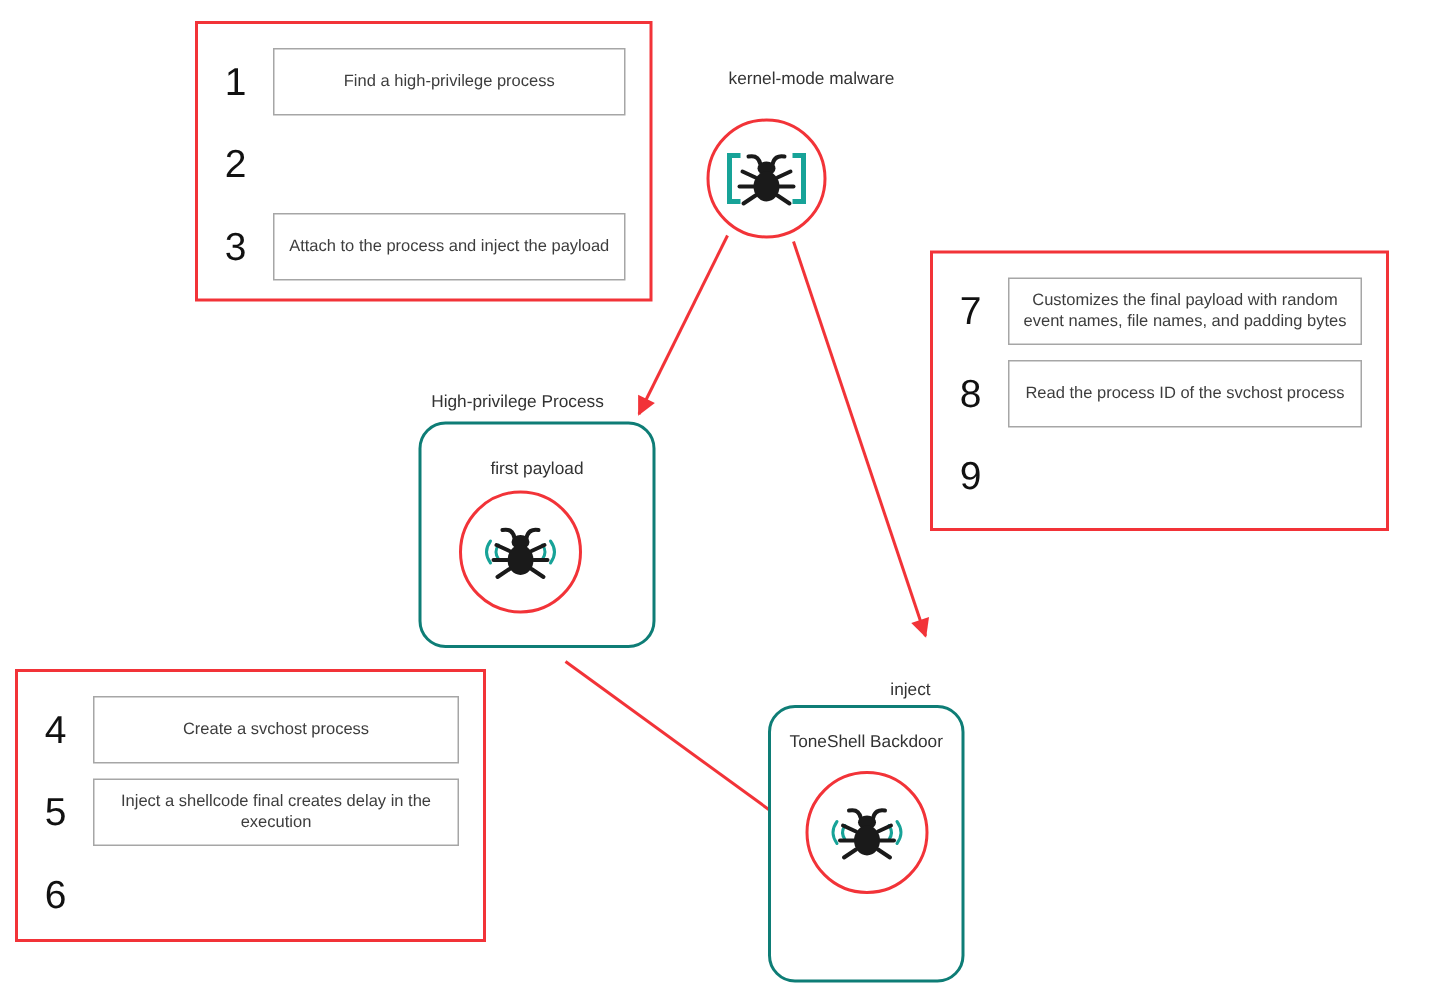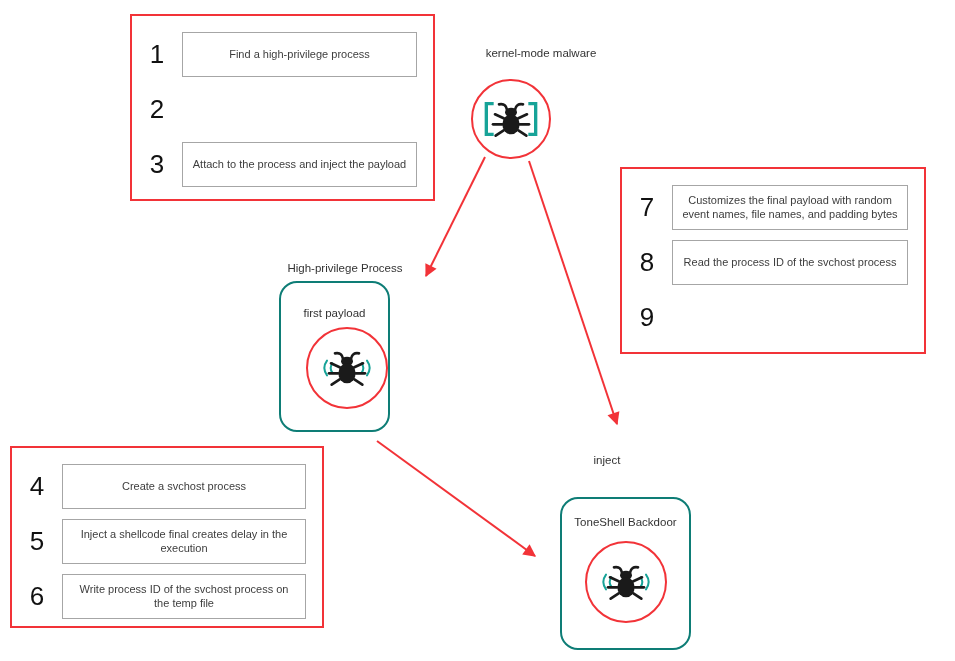--- a/index.html
+++ b/index.html
@@ -35,22 +35,22 @@
   }
   .kernel-circle{
     position:absolute;left:471px;top:79px;width:80px;height:80px;border:2px solid #f23338;
     border-radius:50%;box-sizing:border-box;display:flex;align-items:center;justify-content:center;
     background:#fff;z-index:2;
   }
   .process-box{
     position:absolute;border:2px solid #0e7d76;border-radius:18px;background:#ffffff;
     box-sizing:border-box;z-index:2;
   }
-  .hp-box{left:279px;top:281px;width:111px;height:151px;}
-  .svc-box{left:560px;top:470px;width:131px;height:153px;margin-top:27px;}
+  .hp-box{left:279px;top:281px;width:158px;height:151px;}
+  .svc-box{left:512px;top:470px;width:131px;height:185px;}
   .payload-label{
     position:absolute;left:0;right:0;text-align:center;font-size:11.5px;color:#333;
   }
   .hp-box .payload-label{top:24px;}
   .svc-box .payload-label{top:17px;}
   .bug-circle{
     position:absolute;width:82px;height:82px;border:2px solid #f23338;border-radius:50%;
     box-sizing:border-box;display:flex;align-items:center;justify-content:center;background:#fff;
   }
   .hp-box .bug-circle{left:25px;top:44px;}
@@ -104,21 +104,20 @@
     <div class="step-row">
       <div class="step-num">4</div>
       <div class="step-box">Create a svchost process</div>
     </div>
     <div class="step-row">
       <div class="step-num">5</div>
       <div class="step-box">Inject a shellcode final creates delay in the execution</div>
     </div>
     <div class="step-row">
       <div class="step-num">6</div>
-      <div class="step-box">Write process ID of the svchost process on the temp file</div>
     </div>
   </div>
 
   <div class="node-label" style="left:451px;top:46px;width:120px;margin-left:30px;">kernel-mode malware</div>
   <div class="kernel-circle">
     <svg width="56" height="38" viewBox="0 0 84 54">
       <g stroke="#17a398" stroke-width="5" fill="none">
         <path d="M16,4 H5 V50 H16"></path>
         <path d="M68,4 H79 V50 H68"></path>
       </g>

